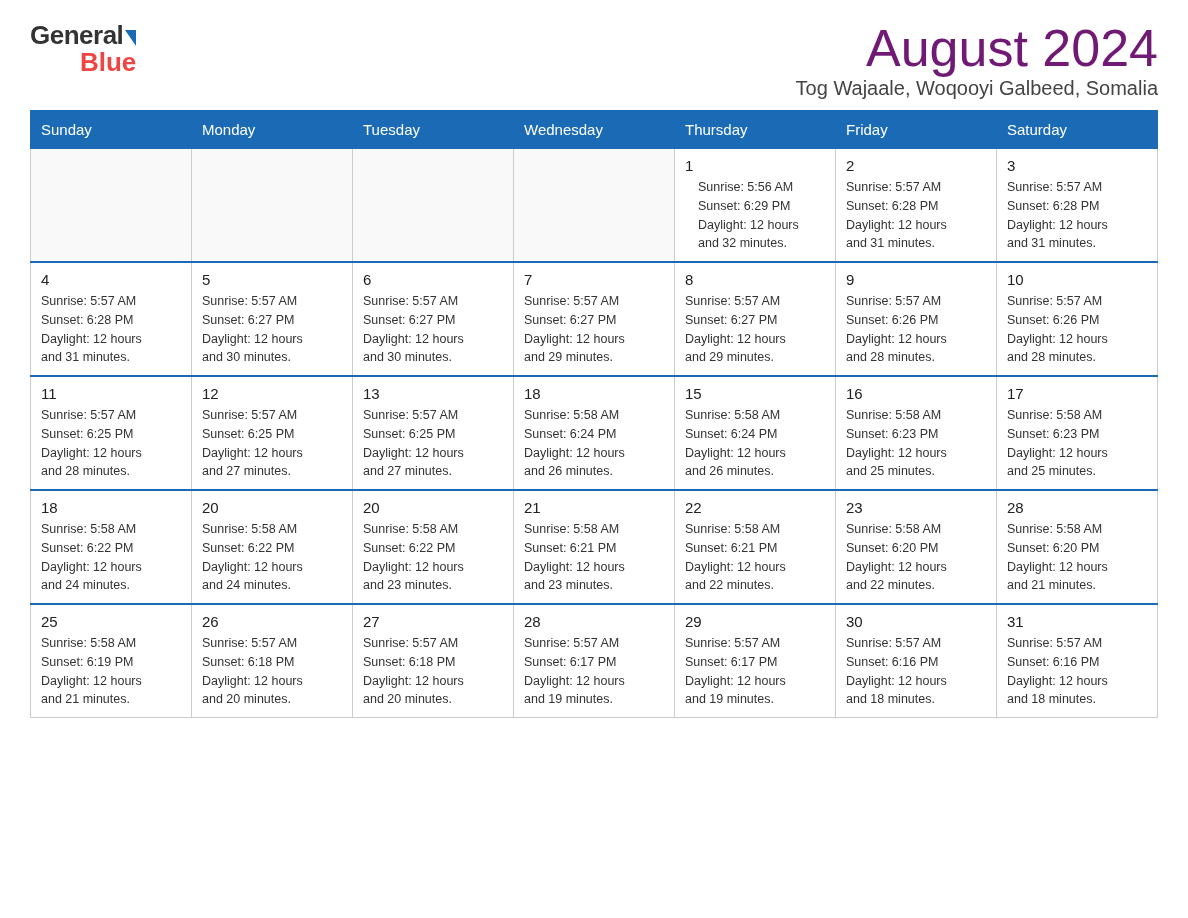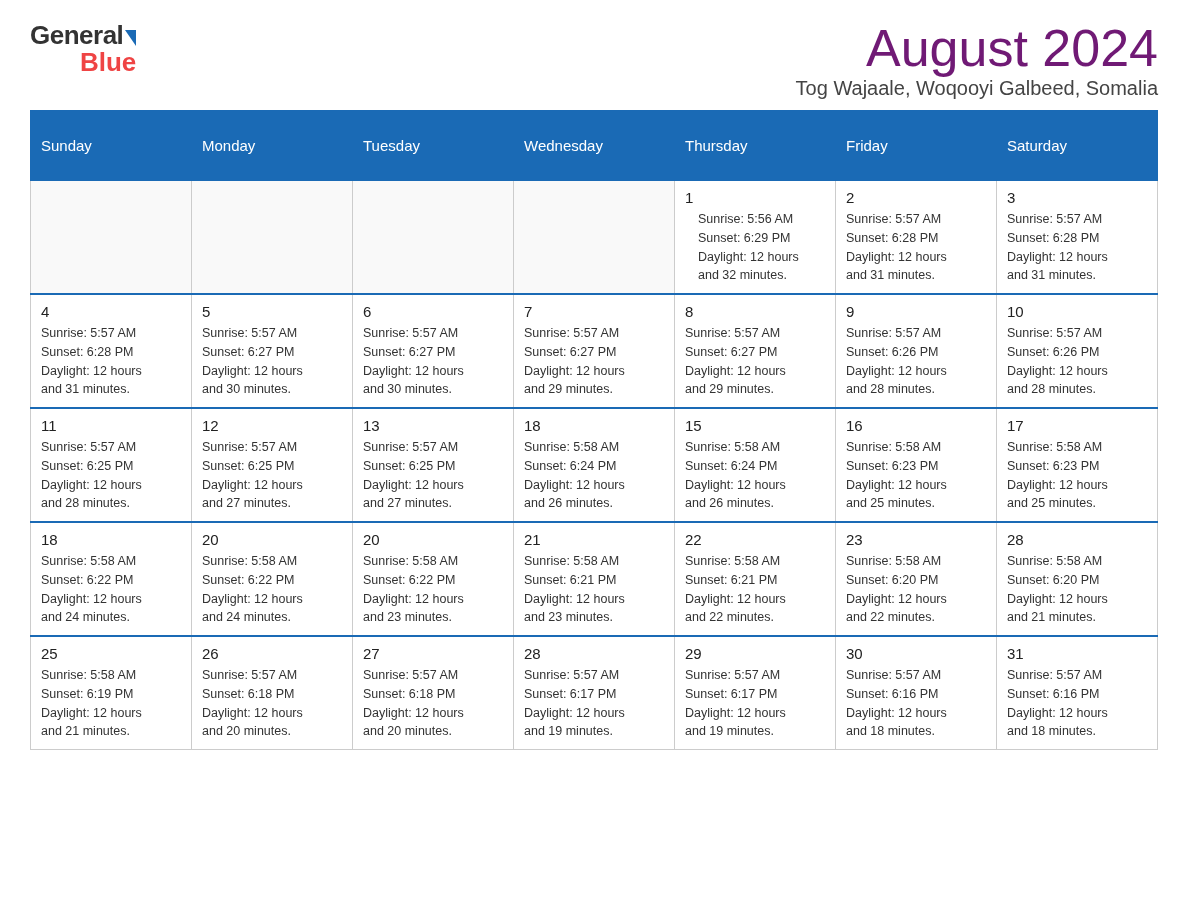--- a/index.html
+++ b/index.html
@@ -35,21 +35,21 @@
     }
     .calendar-table {
       width: 100%;
       border-collapse: collapse;
       margin-top: 10px;
     }
     .calendar-table th {
       background-color: #1a6ab5;
       color: #ffffff;
       text-align: left;
-      padding: 26px 10px;
+      padding: 10px 10px;
       font-size: 15px;
       font-weight: normal;
       border: 1px solid #1a6ab5;
     }
     .calendar-table td {
       vertical-align: top;
       border: 1px solid #ccc;
       padding: 8px 10px;
       width: 14.28%;
       min-height: 90px;

